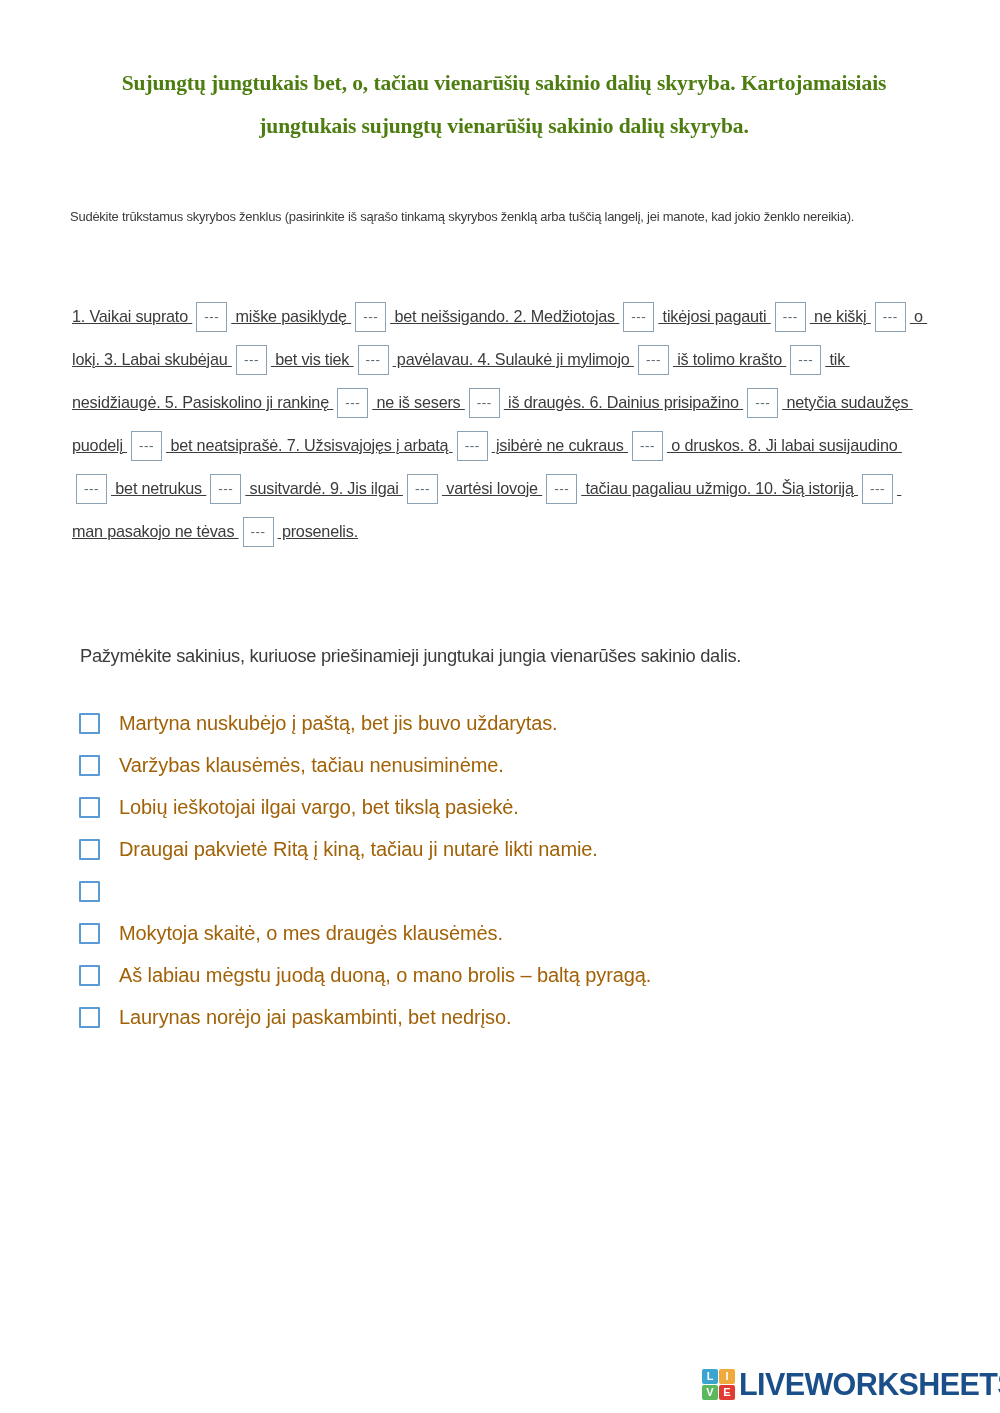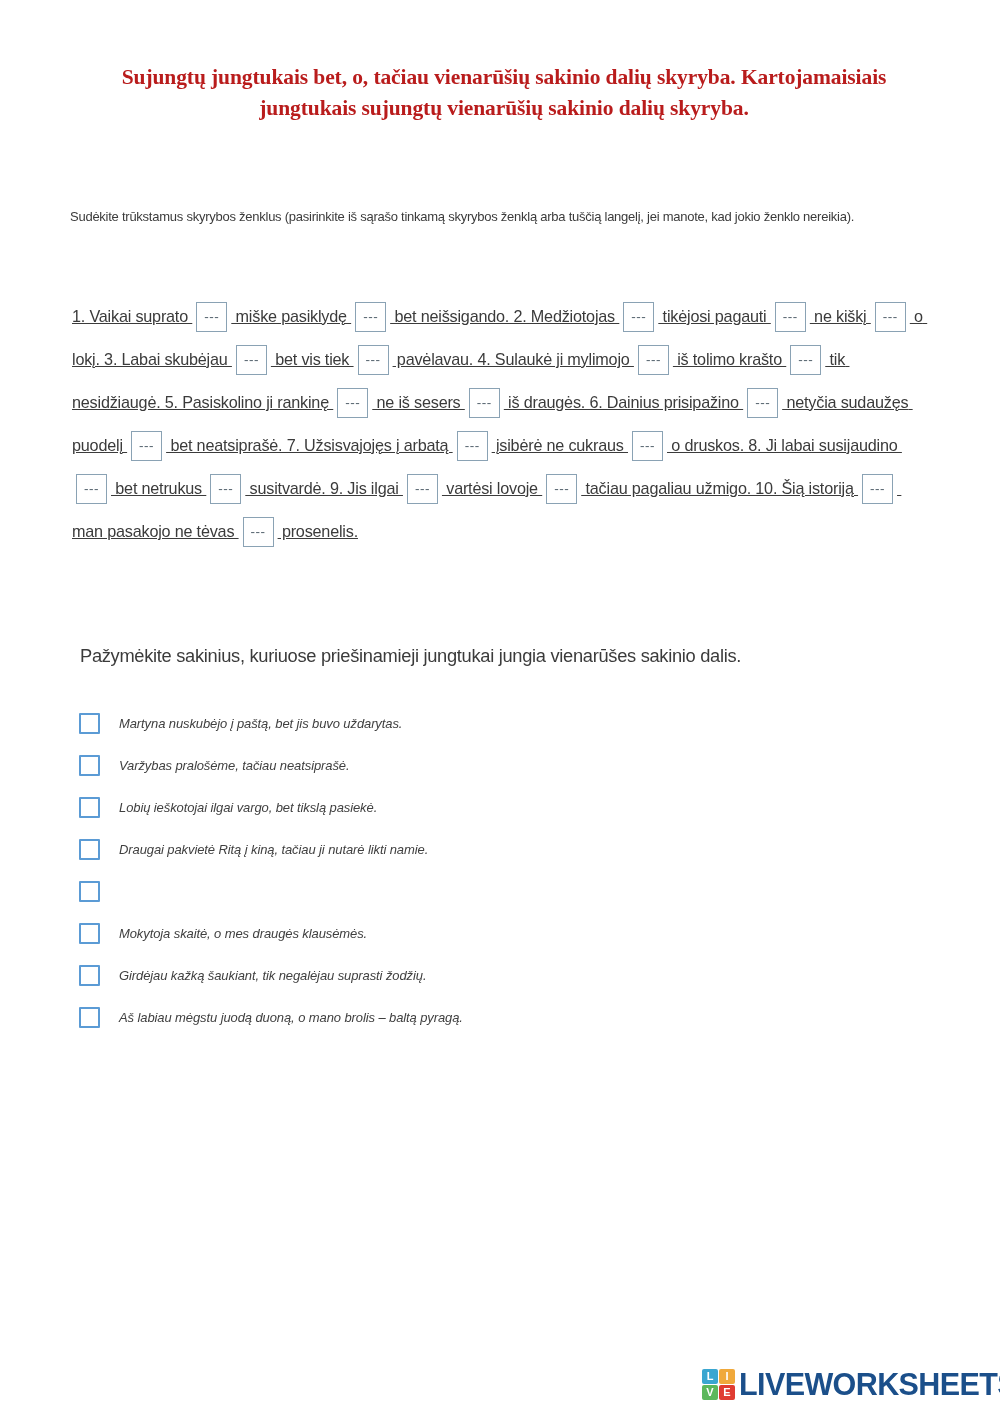--- a/index.html
+++ b/index.html
@@ -25,22 +25,22 @@
   
   .title {
     position: absolute;
     left: 78px;
     top: 62px;
     width: 852px;
     text-align: center;
     font-family: "Liberation Serif", serif;
     font-weight: bold;
     font-size: 21.5px;
-    line-height: 31px;
-    color: #b91c1c;
+    line-height: 43px;
+    color: #4d7c0f;
     letter-spacing: -0.1px;
   }
 
   
   .instruction {
     position: absolute;
     left: 70px;
     top: 203px;
     width: 840px;
     font-size: 13px;
@@ -109,25 +109,24 @@
     box-sizing: border-box;
     width: 21px;
     height: 21px;
     min-width: 21px;
     border: 2px solid #5b9bd5;
     background: #ffffff;
     margin-right: 19px;
     border-radius: 1px;
   }
   .check-label {
-    font-size: 13px;
-    color: #404040;
+    font-size: 20px;
+    color: #a16207;
     letter-spacing: -0.1px;
     white-space: nowrap;
-    font-style: italic;
   }
 
   
   .footer-logo {
     position: absolute;
     left: 702px;
     top: 1369px;
     display: flex;
     align-items: center;
   }
@@ -178,44 +177,44 @@
 
   <div class="section2-heading">Pažymėkite sakinius, kuriuose priešinamieji jungtukai jungia vienarūšes sakinio dalis.</div>
 
   <div class="check-list" id="check-list">
       <div class="check-row">
         <div class="checkbox"></div>
         <div class="check-label">Martyna nuskubėjo į paštą, bet jis buvo uždarytas.</div>
       </div>
       <div class="check-row">
         <div class="checkbox"></div>
-        <div class="check-label">Varžybas pralošėme, tačiau neatsiprašė.</div>
+        <div class="check-label">Varžybas klausėmės, tačiau nenusiminėme.</div>
       </div>
       <div class="check-row">
         <div class="checkbox"></div>
         <div class="check-label">Lobių ieškotojai ilgai vargo, bet tikslą pasiekė.</div>
       </div>
       <div class="check-row">
         <div class="checkbox"></div>
         <div class="check-label">Draugai pakvietė Ritą į kiną, tačiau ji nutarė likti namie.</div>
       </div>
       <div class="check-row">
         <div class="checkbox"></div>
       </div>
       <div class="check-row">
         <div class="checkbox"></div>
         <div class="check-label">Mokytoja skaitė, o mes draugės klausėmės.</div>
       </div>
       <div class="check-row">
         <div class="checkbox"></div>
-        <div class="check-label">Girdėjau kažką šaukiant, tik negalėjau suprasti žodžių.</div>
-      </div>
-      <div class="check-row">
-        <div class="checkbox"></div>
         <div class="check-label">Aš labiau mėgstu juodą duoną, o mano brolis – baltą pyragą.</div>
+      </div>
+      <div class="check-row">
+        <div class="checkbox"></div>
+        <div class="check-label">Laurynas norėjo jai paskambinti, bet nedrįso.</div>
       </div>
     </div>
 
   <div class="footer-logo">
     <div class="logo-mark" id="logo-mark">
         <div class="logo-cell c0">L</div>
         <div class="logo-cell c1">I</div>
         <div class="logo-cell c2">V</div>
         <div class="logo-cell c3">E</div>
       </div>

